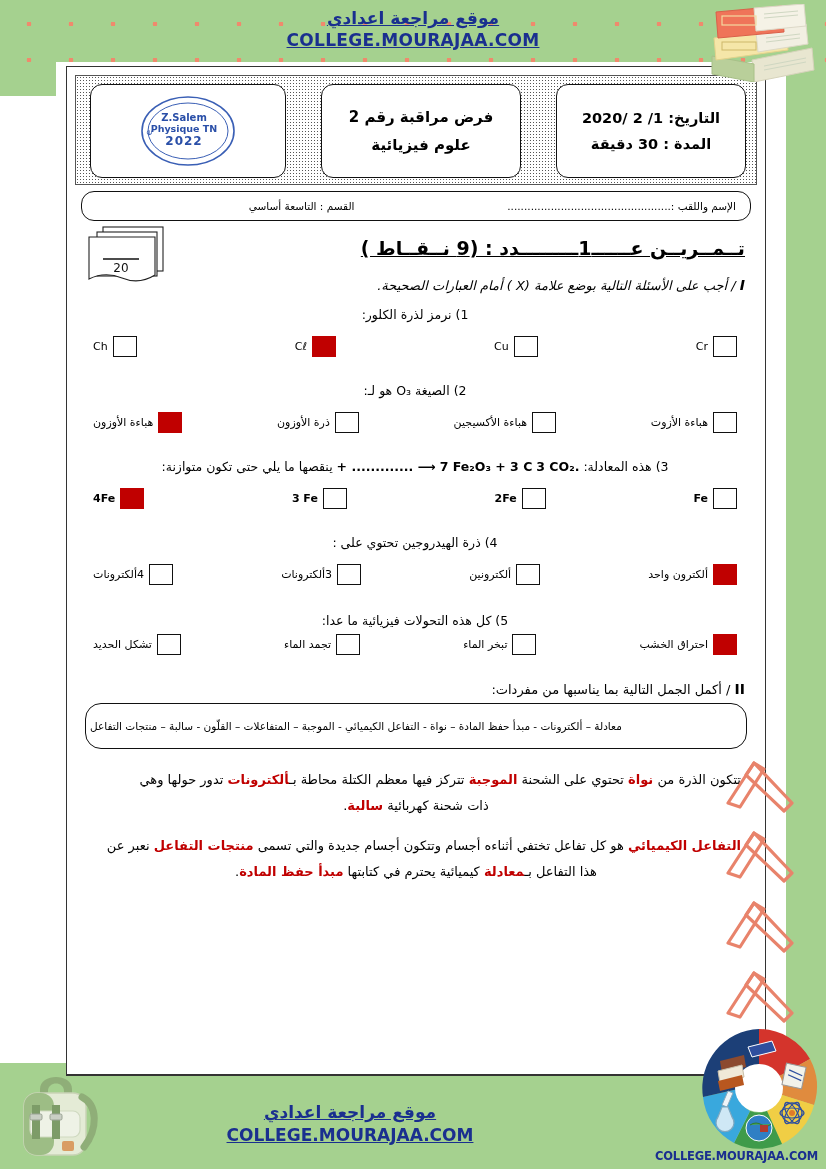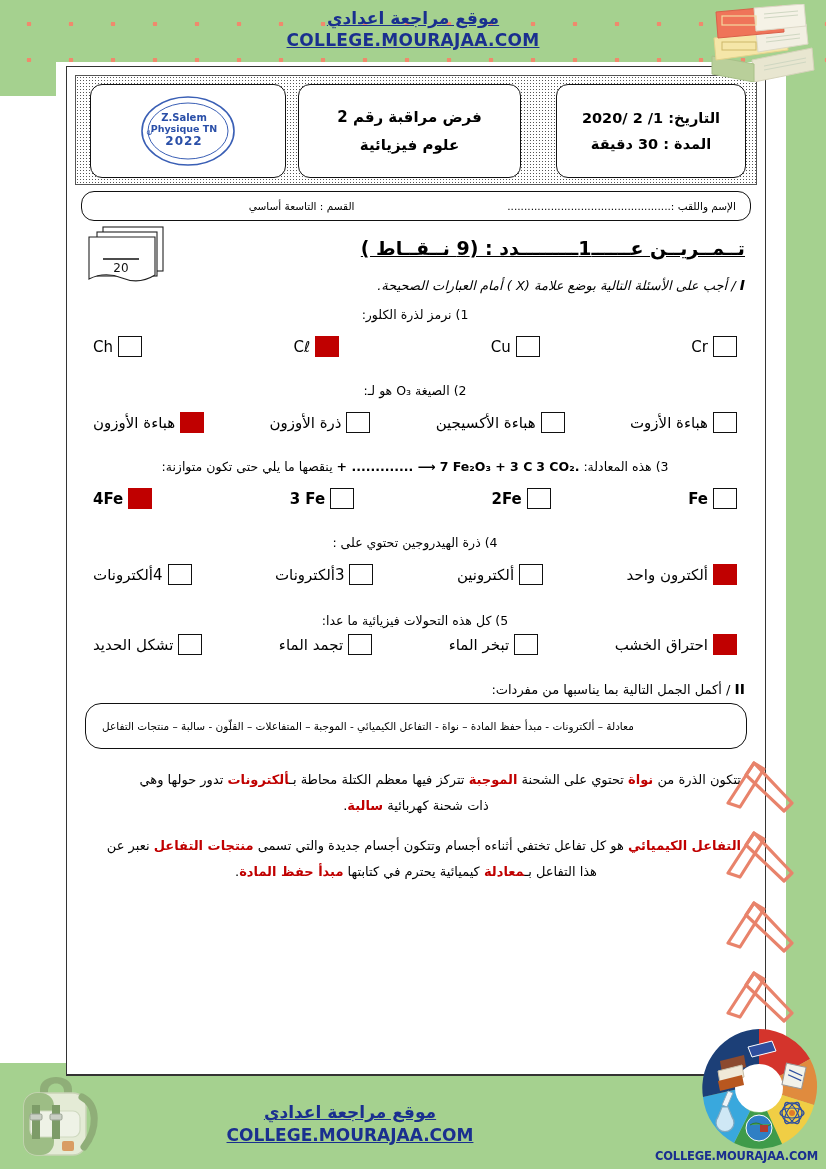--- a/index.html
+++ b/index.html
@@ -98,21 +98,21 @@
     background-image: radial-gradient(#555 0.5px, transparent 0.6px);
     background-size: 3px 3px;
   }
   .hdr-box {
     position:absolute; top:8px; height:94px;
     background:#fff; border:1.4px solid #111; border-radius:12px;
     display:flex; flex-direction:column; align-items:center;
     justify-content:center; gap:10px;
   }
   .hdr-date { right:10px; width:190px; }
-  .hdr-title { right:235px; width:223px; }
+  .hdr-title { right:235px; width:200px; }
   .hdr-stamp { right:470px; width:196px; }
   .hdr-box .t {
     font-size:14.5px; font-weight:bold; color:#000;
     letter-spacing:.5px; white-space:nowrap;
   }
   .hdr-box .t2 { font-size:15px; font-weight:bold; }
 
   
   .stamp-wrap { width:120px; height:78px; position:relative; }
   .stamp-txt {
@@ -154,41 +154,41 @@
 
   
   .q { margin-top:14px; padding:0 22px 0 20px; }
   .q-text { text-align:center; font-size:12.5px; color:#000; direction:rtl; }
   .q-text .eqn { direction:ltr; display:inline-block; font-weight:bold; }
   .opts {
     display:flex; flex-direction:row; justify-content:space-between;
     align-items:center; margin-top:14px; direction:rtl;
     padding:0 6px;
   }
-  .opt { display:flex; align-items:center; gap:5px; font-size:15px; }
+  .opt { display:flex; align-items:center; gap:5px; font-size:11px; }
   .opt.ltr { direction:ltr; }
   .opt .lab { white-space:nowrap; color:#000; }
   .opt .lab.b { font-weight:bold; }
   .cbx {
     width:24px; height:21px; border:1.3px solid #111;
     background:#fff; flex:0 0 auto;
   }
   .cbx.filled { background:#c00000; border-color:#c00000; }
 
   
   .sec2 {
     margin:26px 20px 0 0; text-align:right;
     font-size:13px; color:#000;
   }
   .sec2 .rom { font-weight:bold; font-size:14px; }
   .wordbank {
     margin:6px 18px 0 18px; height:46px;
     border:1.3px solid #111; border-radius:16px;
     display:flex; align-items:center; justify-content:flex-end;
-    padding:0 16px; font-size:10.5px; color:#000;
+    padding:0 4px; font-size:10.5px; color:#000;
   }
 
   
   .para {
     margin:18px 24px 0 24px; text-align:right;
     font-size:13px; line-height:2.0; color:#000;
   }
   .ans { color:#c00000; font-weight:bold; }
   .para-line2 { text-align:center; }
 

